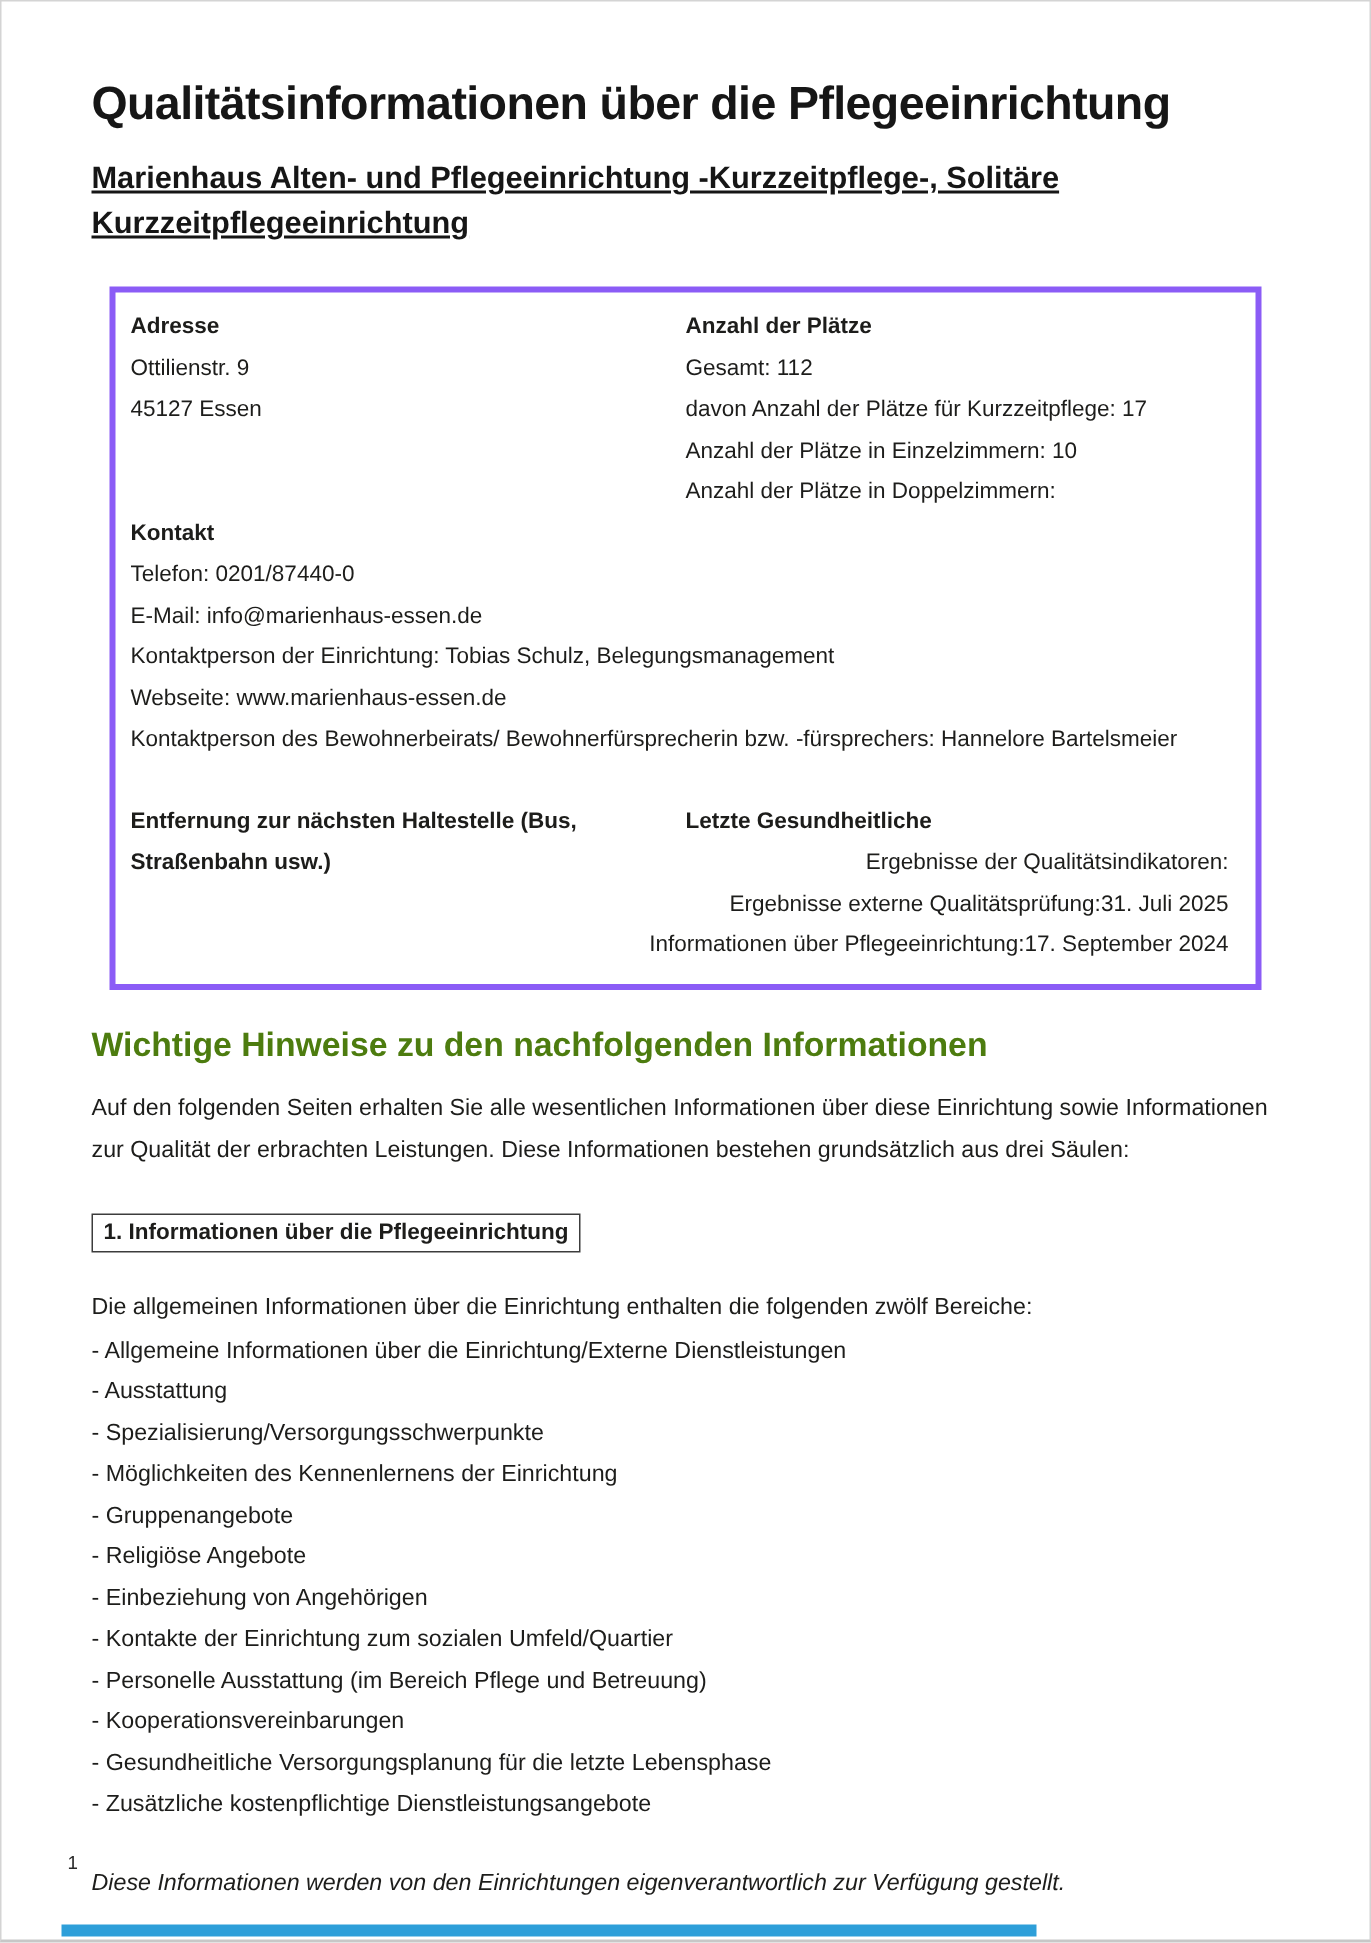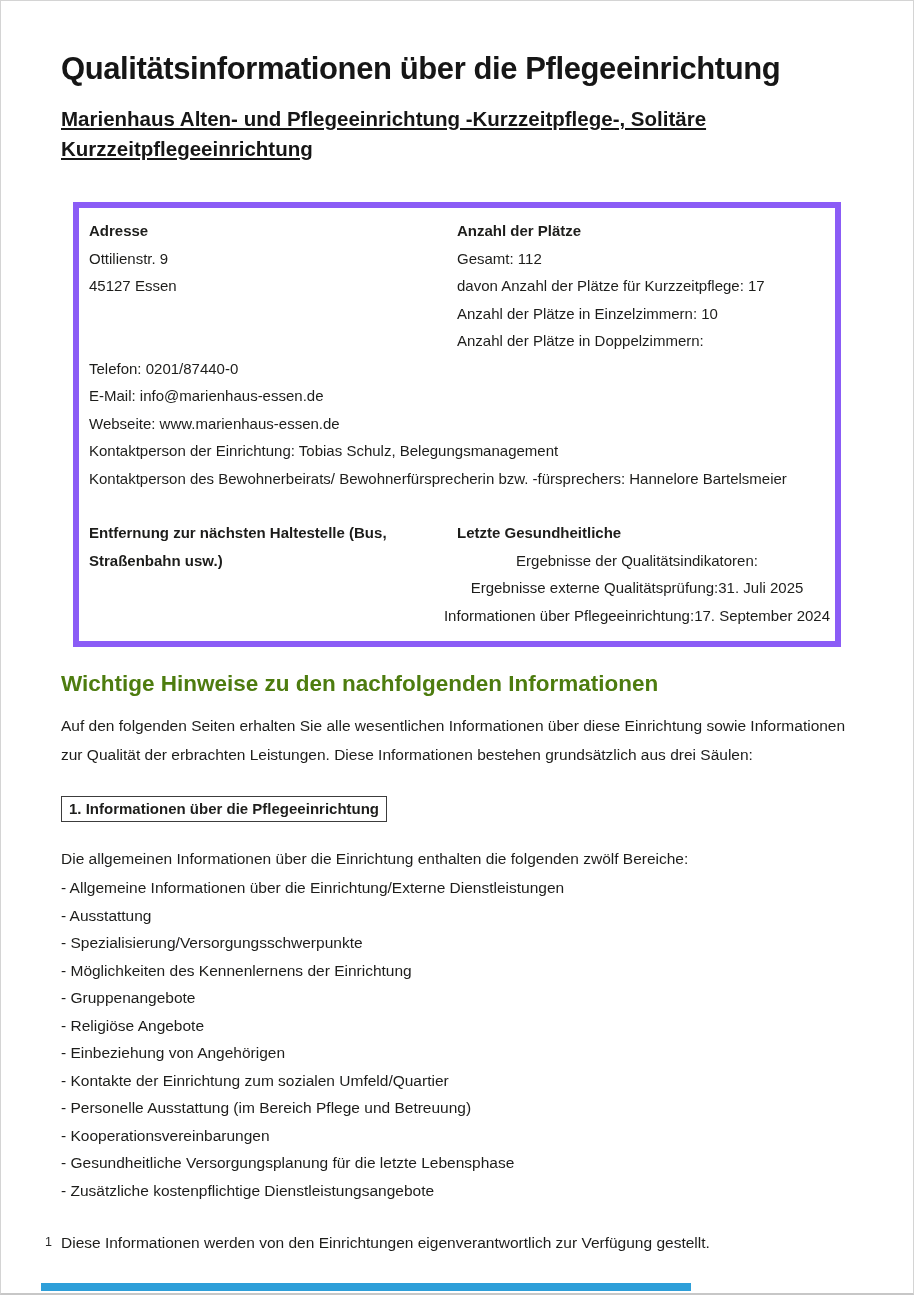--- a/index.html
+++ b/index.html
@@ -24,33 +24,33 @@
     font-size:31px; font-weight:bold; color:#161616;
     letter-spacing:-0.4px;
   }
   .doc-subtitle {
     margin:17px 0 0 0;
     font-size:20.5px; font-weight:bold; color:#161616;
     line-height:30px; max-width:780px;text-decoration:underline;
   }
 
   .info-box {
-    margin:38px 12px 0 12px;
-    border:6px solid #8b5cf6;
+    margin:27px 12px 0 12px;
+    border:4px solid #8b5cf6;
     padding:9px 10px 12px 10px;
     color:#1d1d1b;
   }
   .two-col { display:flex; }
   .col { width:50%; padding-right:8px; }
   .line { font-size:15px; line-height:27.5px; white-space:nowrap; }
   .hline { font-size:15px; line-height:27.5px; font-weight:bold; }
   .full-lines .line { white-space:normal; }
   .row-gap { margin-top:27px;gap:24px; }
   .wrap-head { white-space:normal; max-width:390px; }
-  .kv-row { display:flex; justify-content:center; font-size:15px; line-height:27.5px; }
+  .kv-row { display:flex; justify-content:flex-end; font-size:15px; line-height:27.5px; }
   .kv-label { white-space:nowrap; }
   .kv-value { white-space:nowrap; text-align:right; }
 
   .section-heading {
     margin:24px 0 0 0;
     font-size:22.5px; font-weight:bold; color:#4d7c0f;
   }
   .intro-p {
     margin:15px 0 0 0;
     font-size:15.5px; line-height:28.5px; max-width:812px; color:#1d1d1b;
@@ -63,21 +63,21 @@
     font-size:15px; font-weight:bold;
   }
   .list-intro {
     margin:23px 0 0 0;
     font-size:15.5px; line-height:28px;
   }
   .area-list { margin-top:1px; }
   .area-item { font-size:15.5px; line-height:27.5px; }
   .closing-p {
     margin:25px 0 4px 0;
-    font-size:15.5px; line-height:28px;
+    font-size:15.5px; line-height:28px;font-style:italic;
   }
   .page-number {
     position:absolute; left:44px; bottom:44px;
     font-size:12.5px; color:#2a2a2a;
   }
   .footer-accent-bar {
     position:absolute; left:40px; bottom:2px;
     width:650px; height:8px;
     background:#2e9fd9;
   }
@@ -102,24 +102,25 @@
         <div class="col">
           <div class="hline">Anzahl der Plätze</div>
           <div class="line">Gesamt: 112</div>
           <div class="line">davon Anzahl der Plätze für Kurzzeitpflege: 17</div>
           <div class="line">Anzahl der Plätze in Einzelzimmern: 10</div>
           <div class="line">Anzahl der Plätze in Doppelzimmern:</div>
         </div>
       </div>
 
       <div class="full-lines">
+        <div class="hline">Kontakt</div>
         <div class="line">Telefon: 0201/87440-0</div>
         <div class="line">E-Mail: info@marienhaus-essen.de</div>
+        <div class="line">Kontaktperson der Einrichtung: Tobias Schulz, Belegungsmanagement</div>
         <div class="line">Webseite: www.marienhaus-essen.de</div>
-        <div class="line">Kontaktperson der Einrichtung: Tobias Schulz, Belegungsmanagement</div>
         <div class="line">Kontaktperson des Bewohnerbeirats/ Bewohnerfürsprecherin bzw. -fürsprechers: Hannelore Bartelsmeier</div>
       </div>
 
       <div class="two-col row-gap">
         <div class="col">
           <div class="hline wrap-head">Entfernung zur nächsten Haltestelle (Bus, Straßenbahn usw.)</div>
         </div>
         <div class="col">
           <div class="hline">Letzte Gesundheitliche</div>
           <div class="kv-row">

